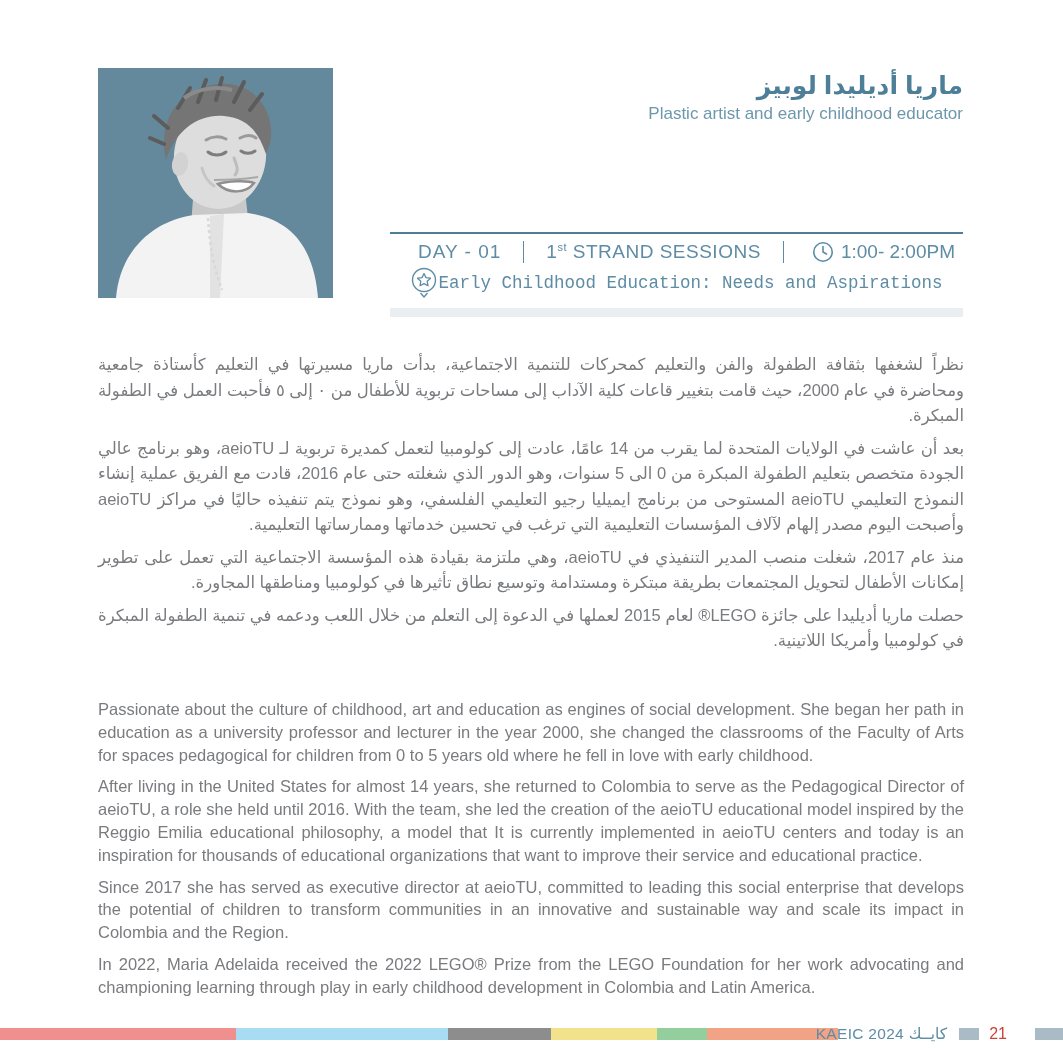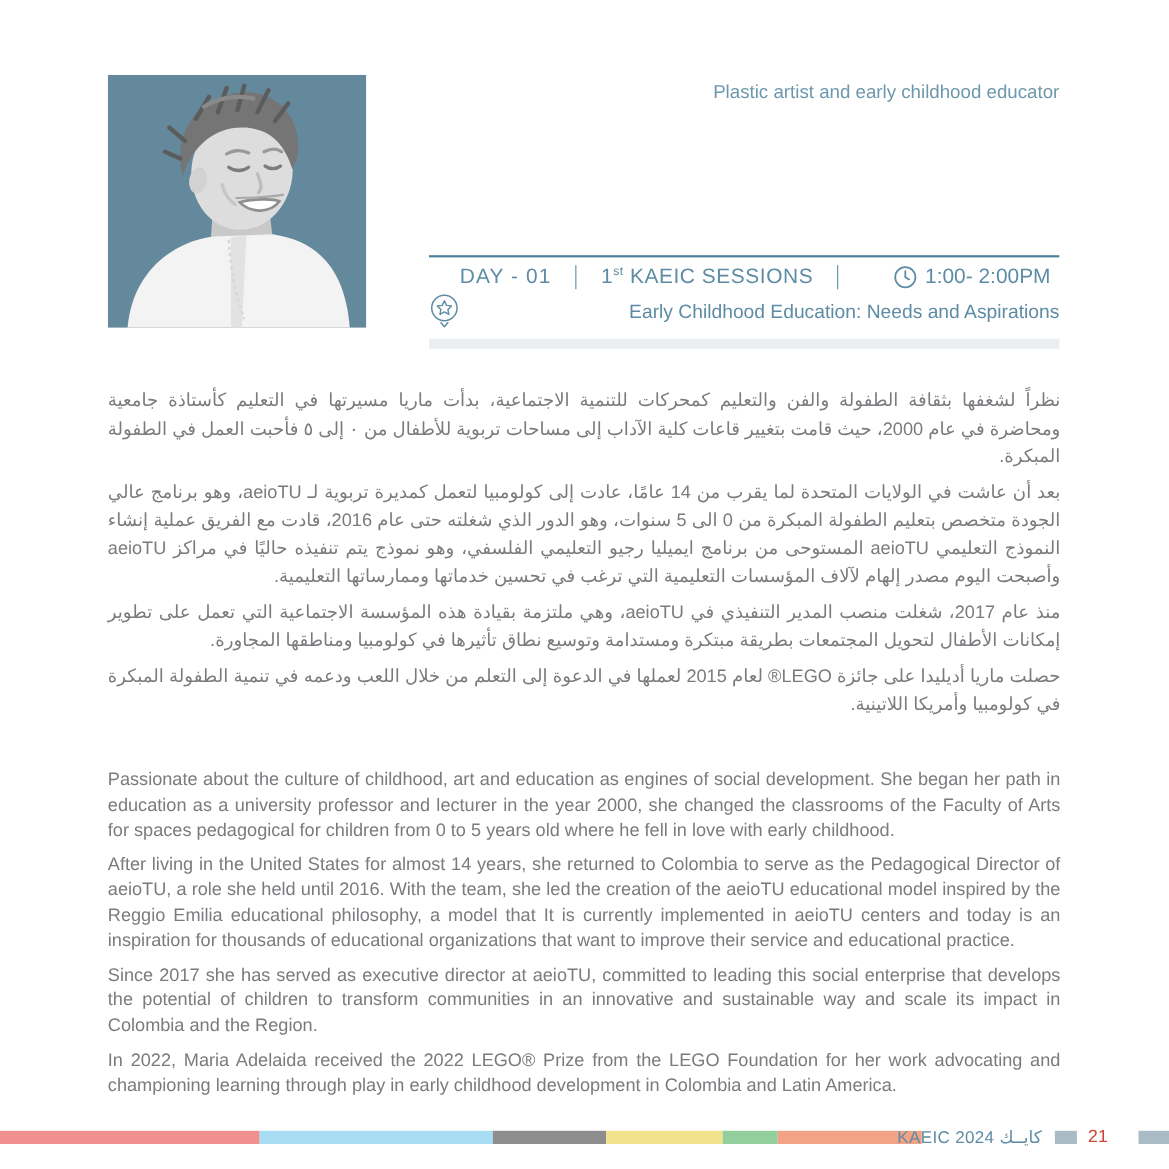--- a/index.html
+++ b/index.html
@@ -16,21 +16,21 @@
   .name-en{font-size:22px;font-weight:bold;color:var(--accent);margin-top:20px;letter-spacing:.5px;}
   .title-en{font-size:17px;color:var(--accent-light);margin-top:4px;}
   
   .session{position:absolute;left:390px;top:232px;width:573px;border-top:2px solid var(--accent);}
   .session-row1{display:flex;align-items:center;padding:7px 8px 0 28px;color:var(--session);font-size:19px;}
   .session-row1 .day{letter-spacing:1px;}
   .vsep{width:1px;height:22px;background:var(--session);margin:0 22px;}
   .strand{white-space:nowrap;letter-spacing:.5px;}
   .strand sup{font-size:11px;}
   .time-wrap{display:flex;gap:7px;margin-left:auto;white-space:nowrap;}
-  .session-row2{display:flex;align-items:center;justify-content:space-between;padding-top:4px;color:var(--session);font-size:17.5px;}
+  .session-row2{display:flex;align-items:center;justify-content:center;padding-top:4px;color:var(--session);font-size:17.5px;font-family:Liberation Mono, monospace;}
   .session-strip{height:9px;background:#eaeef1;margin-top:9px;}
   .icon svg{display:block;}
   
   .bio-ar{position:absolute;left:98px;top:352px;width:866px;direction:rtl;text-align:justify;
           color:var(--body-text);font-size:16.5px;line-height:25.5px;}
   .bio-ar p{margin:0 0 7px 0;}
   .bio-en{position:absolute;left:98px;top:698px;width:866px;text-align:justify;
           color:var(--body-text);font-size:16.5px;line-height:22.8px;}
   .bio-en p{margin:0 0 9px 0;}
   
@@ -77,28 +77,29 @@
       <path d="M136,90 C139,98 141,103 137,107" stroke="#bdbdbd" stroke-width="3" fill="none" stroke-linecap="round"></path>
 
       <path d="M120,116 C130,126 148,126 156,115 C150,112 128,113 120,116 Z" fill="#ffffff" stroke="#8f8f8f" stroke-width="2.5"></path>
       <path d="M116,112 C128,112 148,111 160,109" stroke="#a8a8a8" stroke-width="2" fill="none"></path>
 
       <path d="M104,100 C106,108 110,114 116,118" stroke="#c6c6c6" stroke-width="3" fill="none" stroke-linecap="round"></path>
     </svg>
   </div>
 
   <div class="header-text">
+    <div class="name-ar">ماريا أديليدا لوبيز</div>
     <div class="title-en">Plastic artist and early childhood educator</div>
   </div>
 
   <div class="session">
     <div class="session-row1">
       <span class="day">DAY - 01</span>
       <span class="vsep"></span>
-      <span class="strand"><span>1</span><sup>st</sup><span> KAEIC SESSIONS</span></span>
+      <span class="strand"><span>1</span><sup>st</sup><span> STRAND SESSIONS</span></span>
       <span class="vsep"></span>
       <span class="time-wrap">
         <span class="icon">
           <svg width="22" height="22" viewBox="0 0 22 22">
             <circle cx="11" cy="11" r="9.2" fill="none" stroke="var(--session)" stroke-width="1.6"></circle>
             <path d="M11,5.5 L11,11 L14.5,13" fill="none" stroke="var(--session)" stroke-width="1.6" stroke-linecap="round"></path>
           </svg>
         </span>
         <span>1:00- 2:00PM</span>
       </span>

